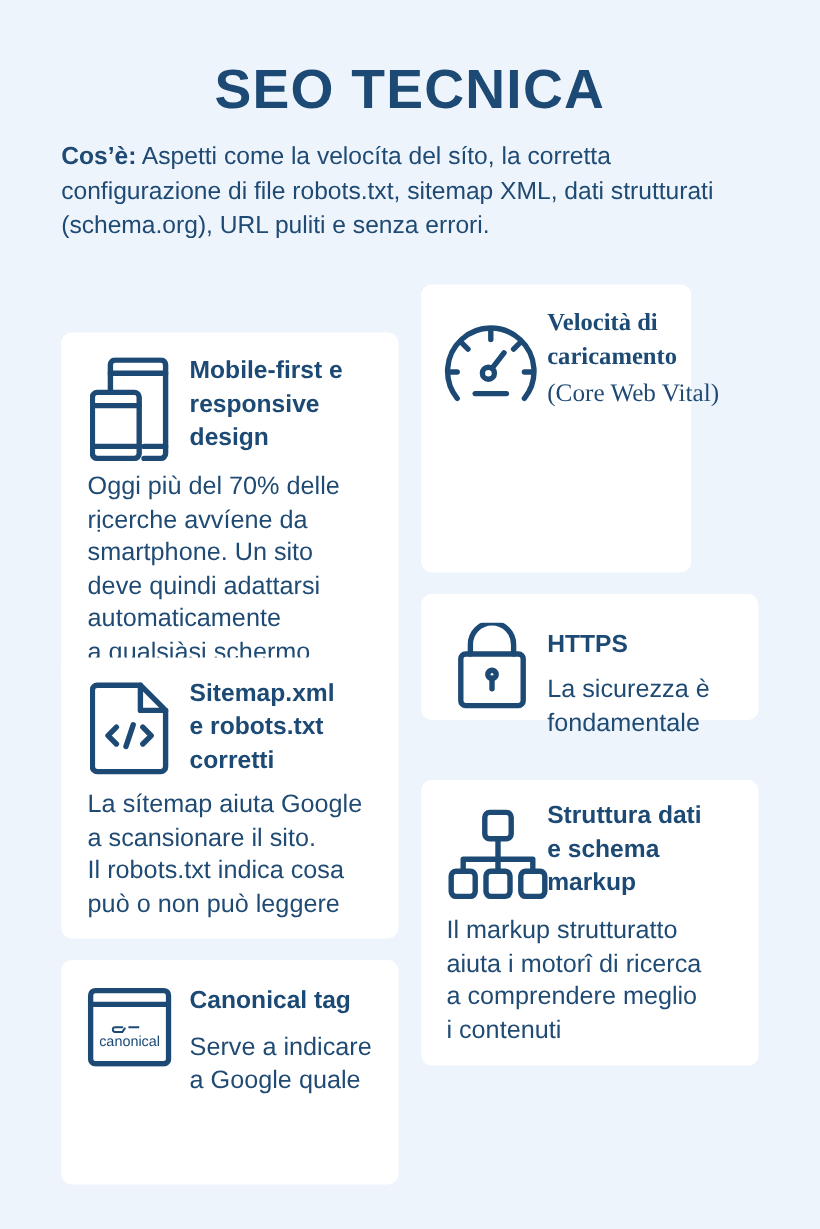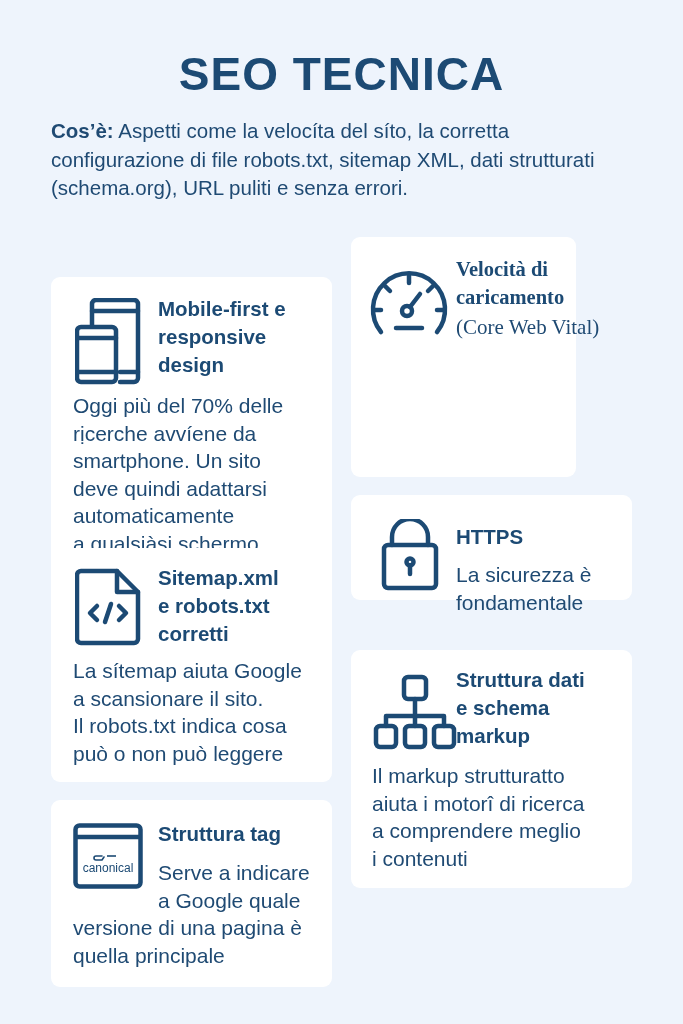--- a/index.html
+++ b/index.html
@@ -138,18 +138,16 @@
 <div class="card" style="left:51px; top:800px; width:281px; height:187px;">
   <div class="icon" style="left:22px; top:23px;">
     <svg width="70" height="66" viewBox="0 0 70 66" fill="none">
       <rect x="2.5" y="2.5" width="65" height="61" rx="4" stroke="#1c4a74" stroke-width="4.5"></rect>
       <line x1="2.5" y1="14" x2="67.5" y2="14" stroke="#1c4a74" stroke-width="4.5"></line>
       <path d="M29 33 h-6 a2 2 0 0 0 0 4 h6 l2 -3" stroke="#1c4a74" stroke-width="1.6" stroke-linecap="round"></path>
       <line x1="34" y1="33" x2="43" y2="33" stroke="#1c4a74" stroke-width="1.6"></line>
     </svg>
     <div style="position:absolute; left:0; top:38px; width:70px; text-align:center; font-size:12px; color:#1c4a74; font-family:'Liberation Sans', sans-serif;">canonical</div>
   </div>
-  <div class="ctitle" style="left:107px; top:20px;">Struttura tag</div>
+  <div class="ctitle" style="left:107px; top:20px;">Canonical tag</div>
   <div class="cbody" style="left:107px; top:59px;">Serve a indicare
 a Google quale</div>
-  <div class="cbody" style="left:22px; top:114px;">versione di una pagina è
-quella principale</div>
 </div>
 
 </body></html>

